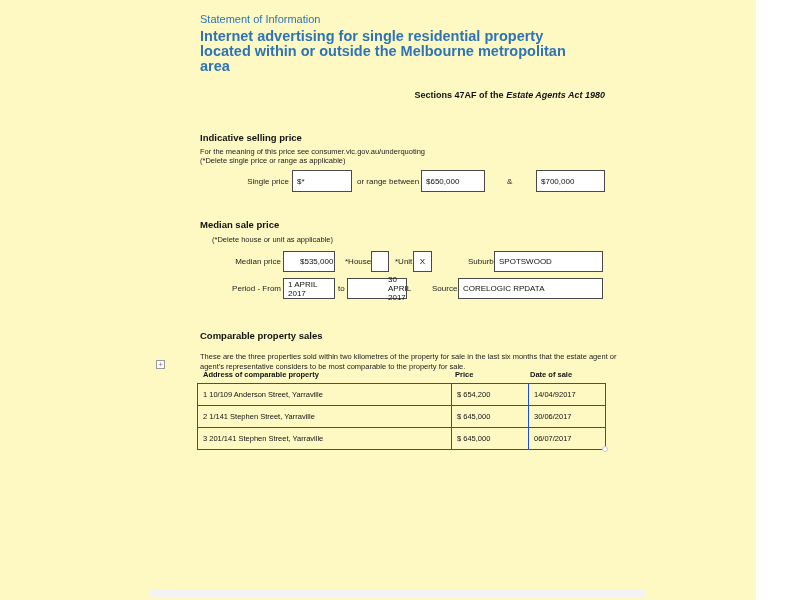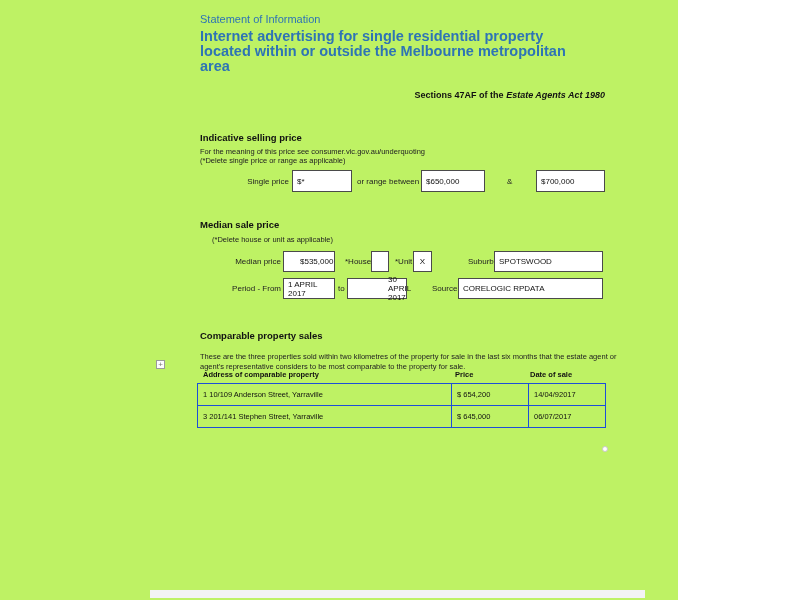--- a/index.html
+++ b/index.html
@@ -3,23 +3,23 @@
 <meta charset="utf-8">
 <style>
   * { margin: 0; padding: 0; box-sizing: border-box; }
   html, body { background: #ffffff; }
   body {
     font-family: "Liberation Sans", "DejaVu Sans", sans-serif;
     color: #1a1a1a;
   }
   .canvas {
     position: relative;
-    width: 678px;
+    width: 756px;
     height: 600px;
-    background: #bef264;
+    background: #fef9c3;
     overflow: hidden;
   }
   .abs { position: absolute; }
 
   
   .eyebrow { left: 200px; top: 13px; font-size: 11px; color: #2E74B5; }
   .doc-title {
     left: 200px; top: 29px; width: 420px;
     font-size: 14.5px; font-weight: bold; color: #2E74B5; line-height: 15px;
   }
@@ -142,20 +142,25 @@
         <col style="width:77px">
         <col style="width:77px">
       </colgroup>
     <tbody>
       <tr>
         <td>1 10/109 Anderson Street, Yarraville</td>
         <td>$ 654,200</td>
         <td>14/04/92017</td>
       </tr>
       <tr>
+        <td>2 1/141 Stephen Street, Yarraville</td>
+        <td>$ 645,000</td>
+        <td>30/06/2017</td>
+      </tr>
+      <tr>
         <td>3 201/141 Stephen Street, Yarraville</td>
         <td>$ 645,000</td>
         <td>06/07/2017</td>
       </tr>
     </tbody>
   </table>
 
   <div class="abs resize-handle"></div>
 
   <div class="abs bottom-strip"></div>

